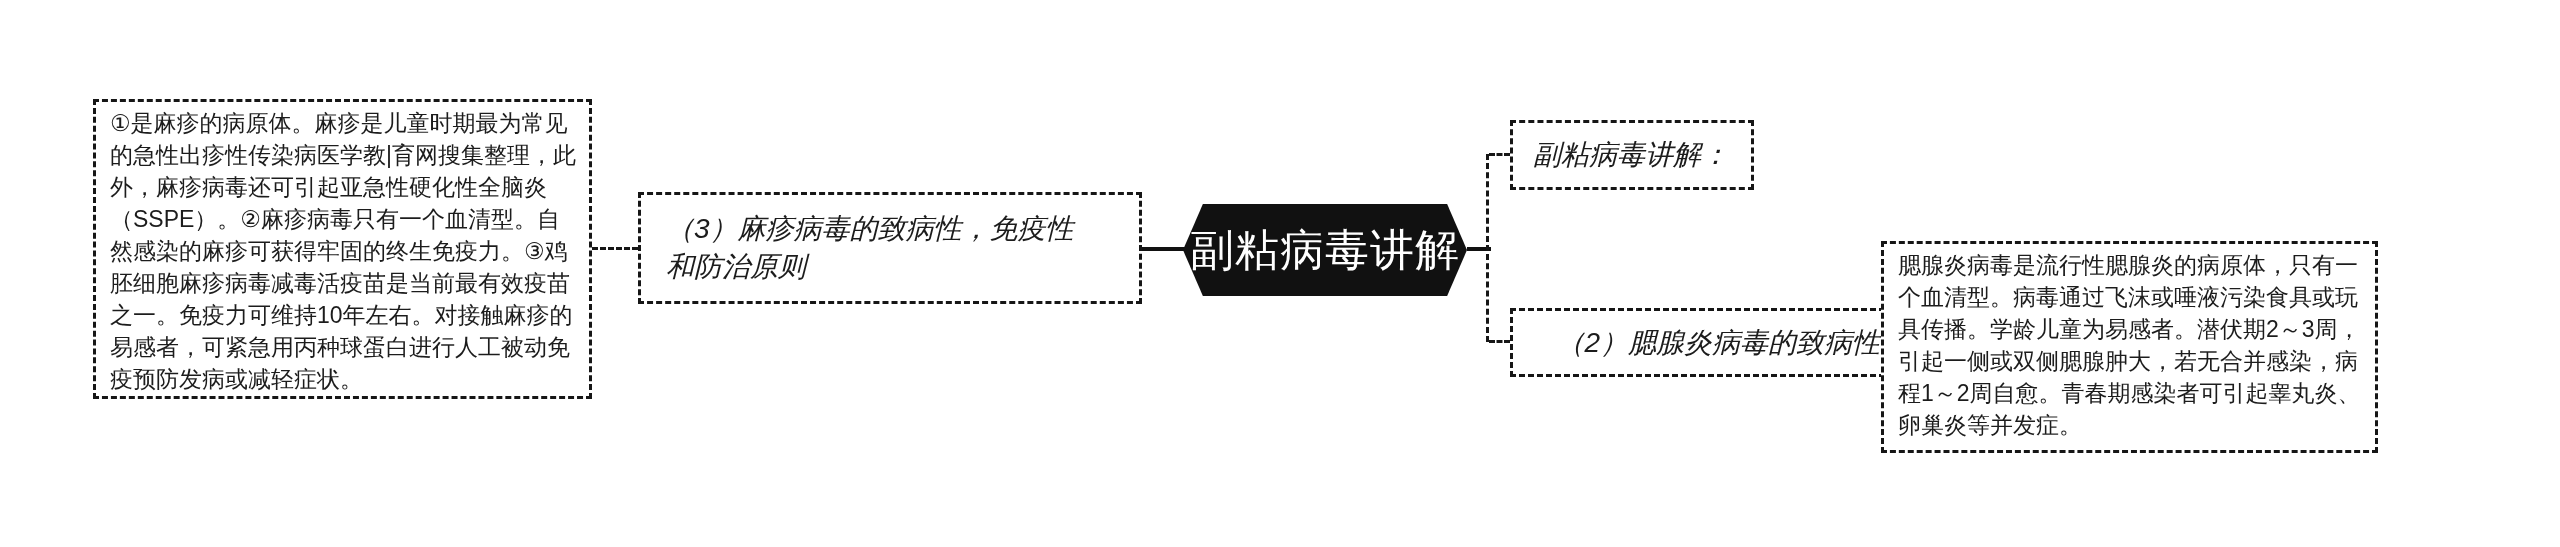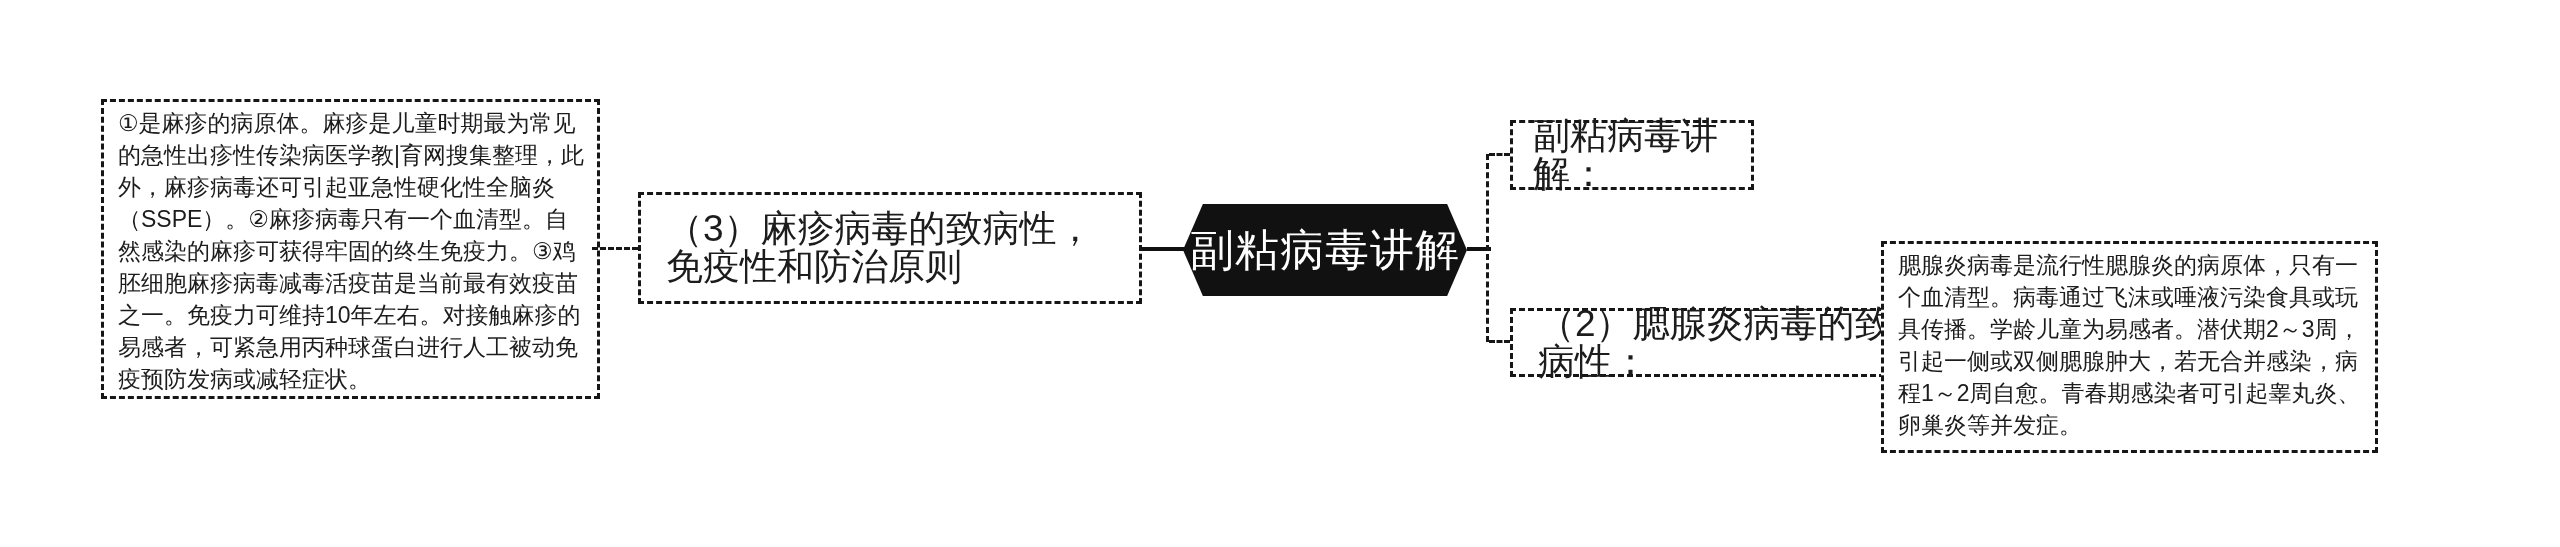--- a/index.html
+++ b/index.html
@@ -20,46 +20,47 @@
     line-height: 32px;
     padding: 5px 12px 5px 14px;
     box-sizing: border-box;
     text-align: left;
     letter-spacing: 0px;
   }
   .topic-box {
     position: absolute;
     border: 3px dashed #161616;
     background: #ffffff;
-    font-size: 37px;
+    font-size: 28px;
     line-height: 38px;
     display: flex;
     align-items: center;
     box-sizing: border-box;
+    font-style: italic;
   }
   .center-node {
     position: absolute;
     left: 1183px; top: 202px;
     width: 284px; height: 96px;
     background: #111111;
     clip-path: polygon(0% 50%, 7% 2%, 93% 2%, 100% 50%, 93% 98%, 7% 98%);
     display: flex;
     align-items: center;
     justify-content: center;
     color: #ffffff;
     font-size: 44px;
     letter-spacing: 1px;
     white-space: nowrap;
     font-family: Liberation Serif, serif;
   }
   .conn-dash-h { position: absolute; height: 0; border-top: 3px dashed #161616; }
   .conn-dash-v { position: absolute; width: 0; border-left: 3px dashed #161616; }
   .conn-solid-h { position: absolute; height: 4px; background: #111111; }
 
-  #note-left  { left: 101px;  top: 99px;  width: 499px; height: 300px; }
+  #note-left  { left: 93px;  top: 99px;  width: 499px; height: 300px; }
   #conn-a     { left: 592px; top: 247px; width: 46px; }
   #topic-1    { left: 638px; top: 192px; width: 504px; height: 112px; padding: 0 45px 0 25px; }
   #conn-b     { left: 1142px; top: 247px; width: 43px; }
   #conn-c     { left: 1467px; top: 247px; width: 24px; }
   #trunk-right{ left: 1486px; top: 154px; height: 188px; }
   #conn-d     { left: 1489px; top: 153px; width: 21px; }
   #topic-top  { left: 1510px; top: 120px; width: 244px; height: 70px; padding: 0 10px 0 20px; }
   #conn-e     { left: 1489px; top: 340px; width: 21px; }
   #topic-2    { left: 1510px; top: 308px; width: 411px; height: 69px; padding: 0 10px 0 25px; justify-content: flex-end; }
   #conn-f     { left: 1921px; top: 340px; width: 42px; }

